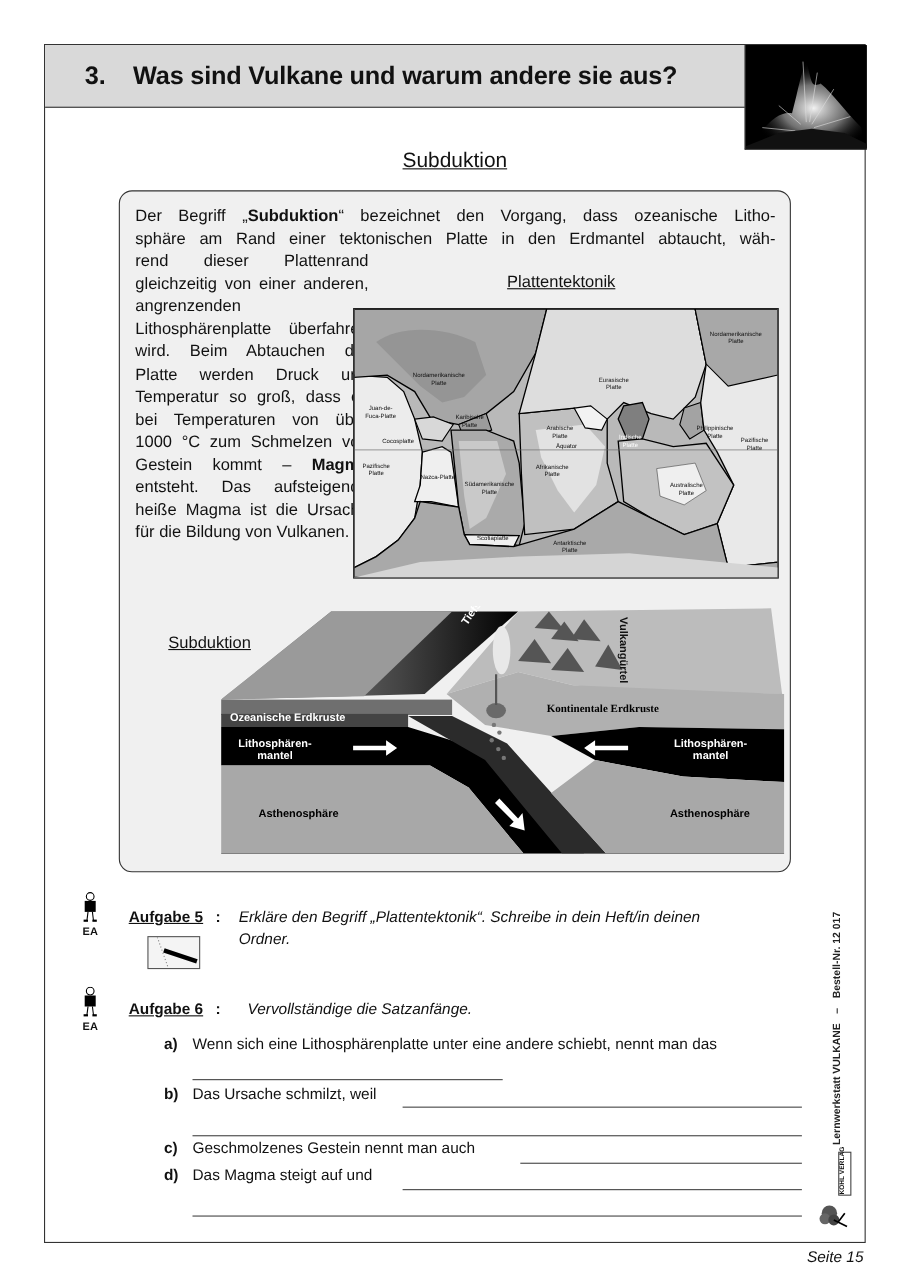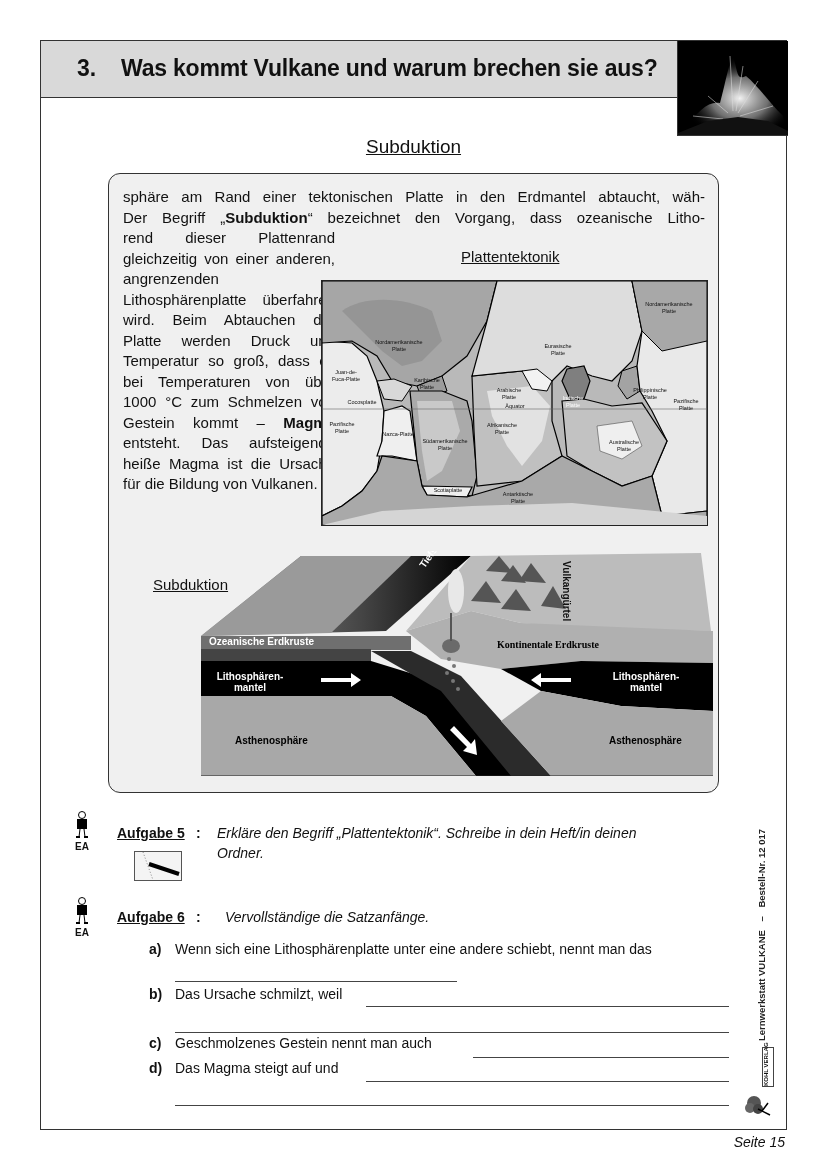--- a/index.html
+++ b/index.html
@@ -29,21 +29,21 @@
   .sidebar-vert { position:absolute; left:701px; top:760px; width:40px; height:320px; }
   .page-num { position:absolute; right:42px; top:1134px; font-size:14px; font-style:italic; }
 </style>
 </head>
 <body>
 
 <div class="frame">
 
   <div class="header">
     <span class="header-num">3.</span>
-    <span class="header-title">Was kommt Vulkane und warum brechen sie aus?</span>
+    <span class="header-title">Was sind Vulkane und warum andere sie aus?</span>
   </div>
 
   <div class="photo">
     <svg width="110" height="94" viewBox="0 0 110 94">
       <defs>
         <radialGradient id="g1" cx="55%" cy="55%" r="55%">
           <stop offset="0" stop-color="#fff" stop-opacity="0.95"></stop>
           <stop offset="0.5" stop-color="#bbb" stop-opacity="0.6"></stop>
           <stop offset="1" stop-color="#000" stop-opacity="0"></stop>
         </radialGradient>
@@ -59,22 +59,22 @@
           <line x1="45" y1="78" x2="15" y2="75"></line>
       </g>
       <path d="M0 92 L30 80 L60 76 L90 80 L110 90 L110 94 L0 94 Z" fill="#111"></path>
     </svg>
   </div>
 
   <div class="section-title">Subduktion</div>
 
   <div class="infobox">
     <div class="intro">
+      <div style="text-align:justify;text-align-last:justify;"><span>Der Begriff „</span><b>Subduktion</b><span>“ bezeichnet den Vorgang, dass ozeanische Litho-</span></div>
       <div style="text-align:justify;text-align-last:justify;">sphäre am Rand einer tektonischen Platte in den Erdmantel abtaucht, wäh-</div>
-      <div style="text-align:justify;text-align-last:justify;"><span>Der Begriff „</span><b>Subduktion</b><span>“ bezeichnet den Vorgang, dass ozeanische Litho-</span></div>
     </div>
 
     <div class="side-text">
       <span>rend dieser Plattenrand gleichzeitig von einer anderen, angrenzenden Lithosphärenplatte überfahren wird. Beim Abtauchen der Platte werden Druck und Temperatur so groß, dass es bei Temperaturen von über 1000 °C zum Schmelzen von Gestein kommt – </span><b>Magma</b><span> entsteht. Das aufsteigende heiße Magma ist die Ursache für die Bildung von Vulkanen.</span>
     </div>
 
     <div class="map-title">Plattentektonik</div>
 
     <div class="map">
       <svg width="385" height="244" viewBox="0 0 385 244">
@@ -188,21 +188,21 @@
             <circle cx="252" cy="130" r="2"></circle>
             <circle cx="257" cy="138" r="2"></circle>
           </g>
 
         <path d="M120 127 L150 127 L150 122 L160 129 L150 136 L150 131 L120 131 Z" fill="#fff"></path>
         <path d="M370 127 L340 127 L340 122 L330 129 L340 136 L340 131 L370 131 Z" fill="#fff"></path>
         <path d="M253 175 L270 193 L274 188 L276 204 L262 200 L266 196 L249 179 Z" fill="#fff"></path>
         <line x1="0" y1="225" x2="512" y2="225" stroke="#222" stroke-width="1"></line>
         <text x="248" y="55" font-family="Liberation Sans, sans-serif" font-size="10" font-weight="bold" fill="#fff" transform="rotate(-55 200 60)">Tiefseerinne</text>
       </svg>
-      <div style="position:absolute;left:8px;top:85px;color:#fff;font-size:10px;font-weight:bold;">Ozeanische Erdkruste</div>
+      <div style="position:absolute;left:8px;top:96px;color:#fff;font-size:10px;font-weight:bold;">Ozeanische Erdkruste</div>
       <div style="position:absolute;left:296px;top:88px;color:#000;font-size:10px;font-weight:bold;font-family:Liberation Serif, serif;">Kontinentale Erdkruste</div>
       <div style="position:absolute;left:14px;top:120px;color:#fff;font-size:10px;font-weight:bold;text-align:center;width:70px;">
           <div>Lithosphären-</div>
           <div>mantel</div>
         </div>
       <div style="position:absolute;left:405px;top:120px;color:#fff;font-size:10px;font-weight:bold;text-align:center;width:80px;">
           <div>Lithosphären-</div>
           <div>mantel</div>
         </div>
       <div style="position:absolute;left:34px;top:184px;color:#000;font-size:10px;font-weight:bold;">Asthenosphäre</div>

